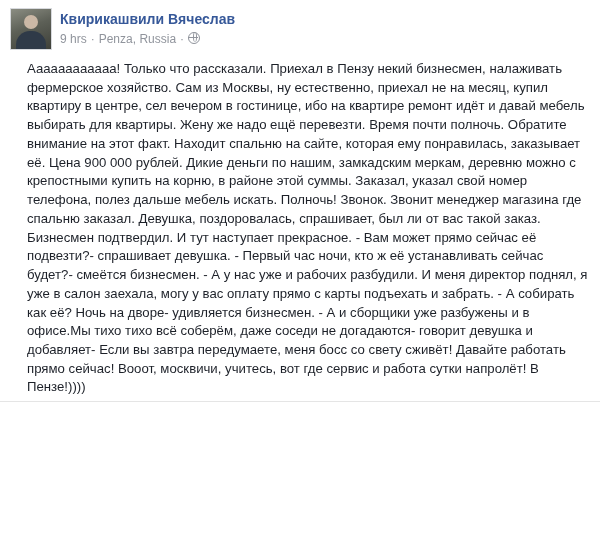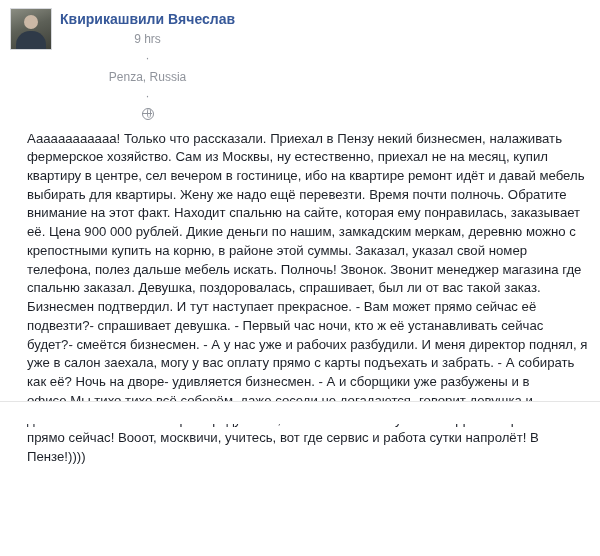--- a/index.html
+++ b/index.html
@@ -63,23 +63,22 @@
     color: #365899;
     font-weight: bold;
     font-size: 14px;
     display: inline-block;
     margin-bottom: 3px;
   }
   .meta-line {
     font-size: 12px;
     color: #90949c;
     display: flex;
-    align-items: center;
+    align-items: flex-start;
     gap: 4px;
-    flex-direction: column;
   }
   .meta-sep {
     color: #90949c;
   }
   .globe-icon {
     display: inline-block;
     width: 12px;
     height: 12px;
     border-radius: 50%;
     border: 1px solid #90949c;

